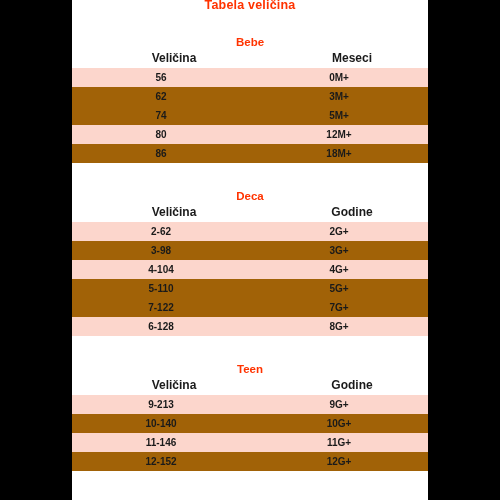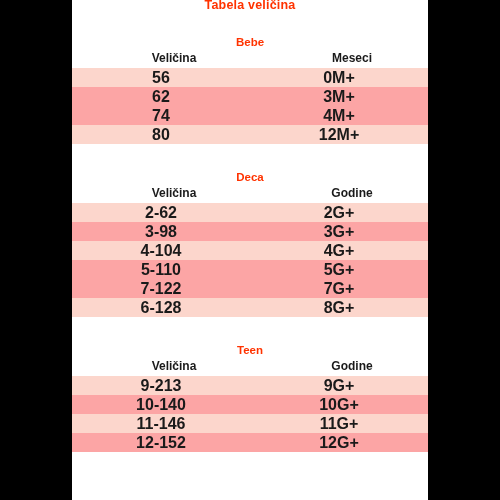--- a/index.html
+++ b/index.html
@@ -59,34 +59,34 @@
   .tbl {
     width: 100%;
     border-collapse: collapse;
     table-layout: fixed;
   }
   .tbl th, .tbl td {
     padding: 0;
     margin: 0;
     height: 19px;
     line-height: 19px;
-    font-size: 16px;
+    font-size: 10px;
     font-family: "Liberation Sans Narrow", "Liberation Sans", sans-serif;
     font-weight: bold;
     color: #1a1a1a;
     text-align: center;
     white-space: nowrap;
     overflow: hidden;
   }
   .tbl th { font-size: 12px; padding-left: 26px; }
   .tbl td { font-weight: bold; }
   .col-a { width: 50%; }
   .col-b { width: 50%; }
   .tbl tbody tr.alt { background: #fcd6cc; }
-  .tbl tbody tr.plain { background: #fca5a5; }
+  .tbl tbody tr.plain { background: #a16207; }
   .gap-top-bebe   { height: 24px; }
   .gap-between    { height: 27px; }
 </style>
 </head>
 <body>
 
 <div id="screen">
   <div id="sheet">
 
     <div class="doc-title">Tabela veličina</div>
@@ -110,25 +110,29 @@
           <tr class="alt">
             <td>56</td>
             <td>0M+</td>
           </tr>
           <tr class="plain">
             <td>62</td>
             <td>3M+</td>
           </tr>
           <tr class="plain">
             <td>74</td>
-            <td>4M+</td>
+            <td>5M+</td>
           </tr>
           <tr class="alt">
             <td>80</td>
             <td>12M+</td>
+          </tr>
+          <tr class="plain">
+            <td>86</td>
+            <td>18M+</td>
           </tr>
         </tbody>
       </table>
     </div>
 
     <div class="gap-between"></div>
 
     <div class="section">
       <div class="section-title">Deca</div>
       <table class="tbl">

